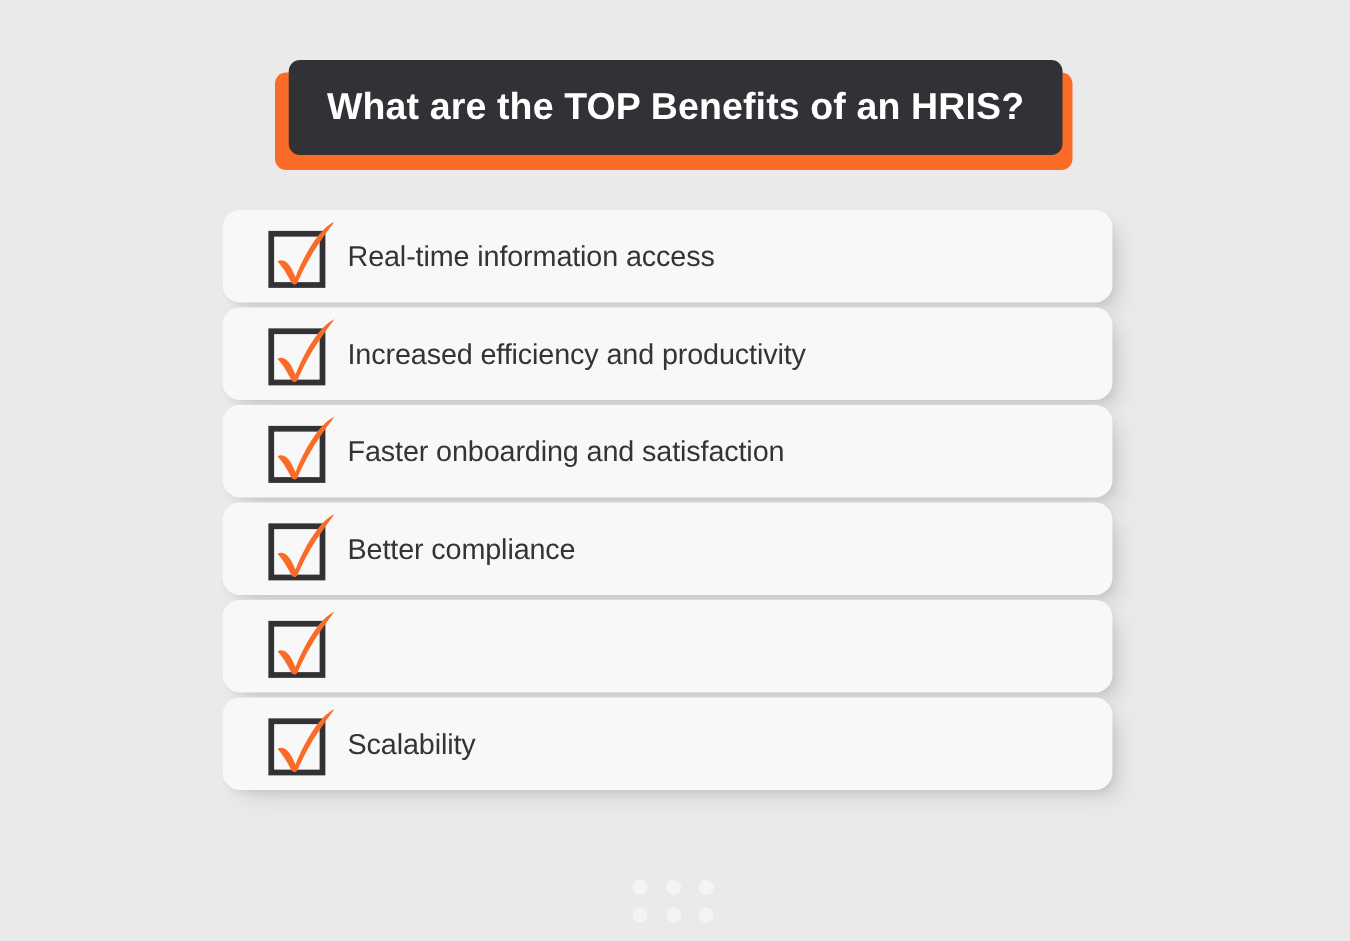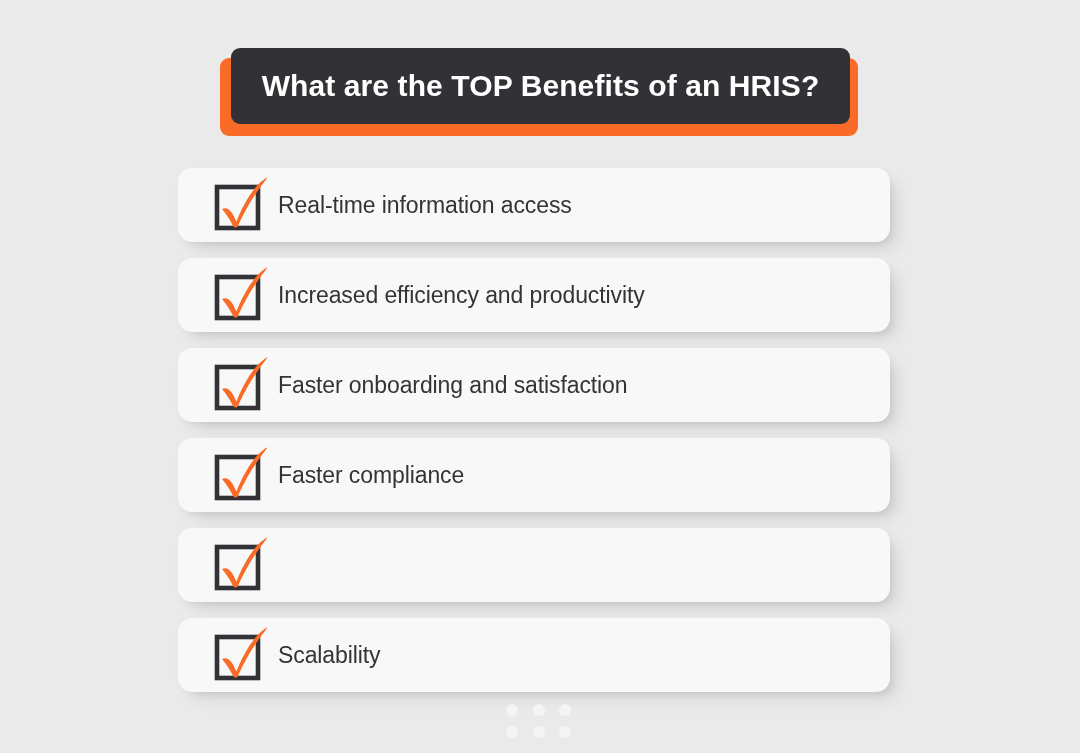--- a/index.html
+++ b/index.html
@@ -66,21 +66,21 @@
     left: 178px;
     top: 168px;
     width: 712px;
   }
   .card {
     position: relative;
     width: 712px;
     height: 74px;
     background: #f8f8f8;
     border-radius: 14px;
-    margin-bottom: 16px;
+    margin-bottom: 4px;
     display: flex;
     align-items: center;
     box-shadow:
       10px 10px 16px -6px rgba(140,140,148,0.33),
       2px 3px 6px -2px rgba(150,150,158,0.22);
   }
   .card:last-child { margin-bottom: 17px; text-align: center; }
 
   .check-slot {
     position: relative;
@@ -173,21 +173,21 @@
     </div>
 
     <div class="card">
       <span class="check-slot">
         <svg class="check-svg" viewBox="0 0 60 58" xmlns="http://www.w3.org/2000/svg">
           <rect x="3" y="11" width="41" height="41" fill="none" stroke="#313136" stroke-width="4.6"></rect>
           <path d="M8 33 C12 31 15 33 18 37 C20 40 21 43 22.5 45.5 C26 36 33 22 41 12 C45 7 49 4 53 2 C49 7 45 13 41 19 C34 29 28 41 24 50 C22.5 52.5 20 52 18.5 49 C15 42 11.5 37 8 33 Z" fill="#f96b26"></path>
           <path d="M46 7 C48.5 4.5 51 2.5 53.5 1.2 C51.5 4 49.5 6.5 47.5 9 Z" fill="#f96b26"></path>
         </svg>
       </span>
-      <span class="card-label">Faster compliance</span>
+      <span class="card-label">Better compliance</span>
     </div>
 
     <div class="card">
       <span class="check-slot">
         <svg class="check-svg" viewBox="0 0 60 58" xmlns="http://www.w3.org/2000/svg">
           <rect x="3" y="11" width="41" height="41" fill="none" stroke="#313136" stroke-width="4.6"></rect>
           <path d="M8 33 C12 31 15 33 18 37 C20 40 21 43 22.5 45.5 C26 36 33 22 41 12 C45 7 49 4 53 2 C49 7 45 13 41 19 C34 29 28 41 24 50 C22.5 52.5 20 52 18.5 49 C15 42 11.5 37 8 33 Z" fill="#f96b26"></path>
           <path d="M46 7 C48.5 4.5 51 2.5 53.5 1.2 C51.5 4 49.5 6.5 47.5 9 Z" fill="#f96b26"></path>
         </svg>
       </span>

